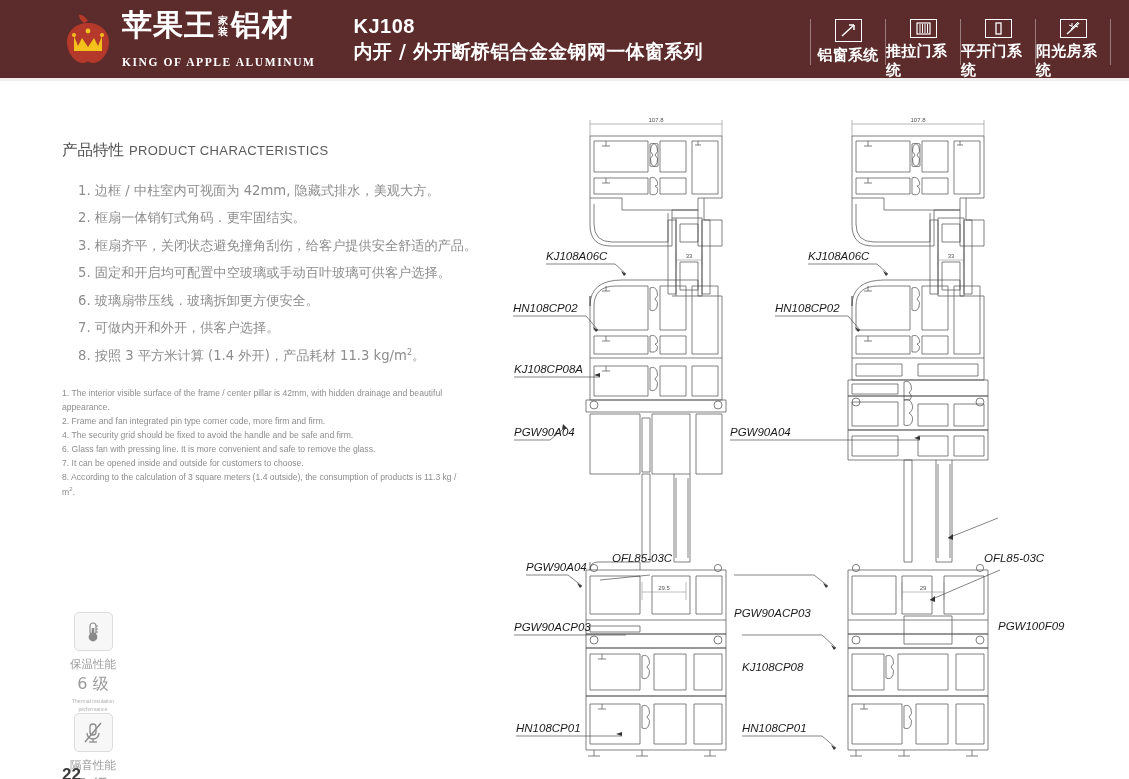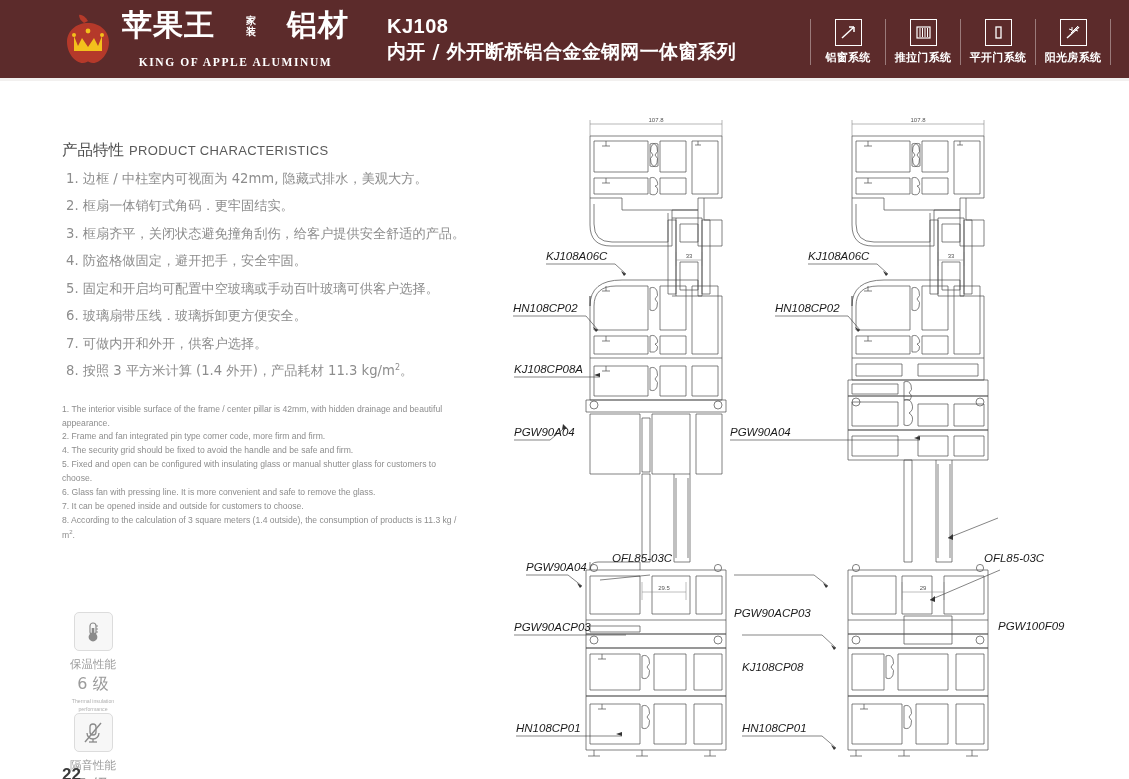--- a/index.html
+++ b/index.html
@@ -18,21 +18,21 @@
   }
   #header-underline{
     position:absolute;left:0;top:78px;width:1129px;height:3px;background:#f2f0ef;
   }
   .logo-block{display:flex;align-items:center;margin-left:62px;}
   .apple{
     position:relative;width:52px;height:50px;margin-right:8px;
   }
   .apple svg{display:block;}
   .logo-text{display:flex;flex-direction:column;line-height:1;}
-  .logo-row{display:flex;align-items:flex-end;gap:28px;}
+  .logo-row{display:flex;align-items:flex-end;}
   .logo-cn{
     color:#ffffff;font-size:30px;font-weight:bold;letter-spacing:1px;
     font-family:"DejaVu Sans",sans-serif;
   }
   .logo-small{
     display:flex;flex-direction:column;color:#ffffff;font-size:10px;
     font-weight:bold;line-height:1.1;margin:0 3px 3px 3px;
     font-family:"DejaVu Sans",sans-serif;
   }
   .logo-en{
@@ -48,30 +48,30 @@
     position:absolute;right:18px;top:19px;display:flex;align-items:stretch;height:46px;
   }
   .nav-sep{width:1px;background:#9a7a7a;margin:0 0;align-self:stretch;}
   .nav-item{
     width:74px;display:flex;flex-direction:column;align-items:center;justify-content:flex-start;
   }
   .nav-ico{
     width:25px;height:25px;border:1.4px solid #ffffff;
     display:flex;align-items:center;justify-content:center;margin-bottom:4px;
   }
-  .nav-label{color:#ffffff;font-size:11px;font-weight:bold;letter-spacing:.3px;
+  .nav-label{color:#ffffff;font-size:15px;font-weight:bold;letter-spacing:.3px;
     font-family:"DejaVu Sans",sans-serif;}
 
   
   #left-col{position:absolute;left:62px;top:140px;width:400px;}
   .sec-title{font-size:15.5px;color:#4d4d4d;margin-bottom:4px;
     font-family:"DejaVu Sans",sans-serif;}
   .sec-title .en{font-size:13px;letter-spacing:.4px;color:#5a5a5a;
     font-family:"Liberation Sans",sans-serif;}
-  .cn-list{list-style:none;margin:4px;padding:0;}
+  .cn-list{list-style:none;margin:16px;padding:0;}
   .cn-list li{
     font-size:13.2px;color:#8d8d8d;line-height:2.08;white-space:nowrap;
     font-family:"DejaVu Sans",sans-serif;
   }
   .cn-list li sup{font-size:8px;vertical-align:super;}
   .en-list{list-style:none;margin:18px 0 0 0;padding:0;}
   .en-list li{
     font-size:8.6px;color:#8d8d8d;line-height:1.62;
     font-family:"Liberation Sans",sans-serif;
   }
@@ -202,32 +202,30 @@
 <div id="left-col">
   <div class="sec-title">
     <span>产品特性</span>
     <span class="en">PRODUCT CHARACTERISTICS</span>
   </div>
 
   <ul class="cn-list">
     <li>1. 边框 / 中柱室内可视面为 42mm, 隐藏式排水，美观大方。</li>
     <li>2. 框扇一体销钉式角码．更牢固结实。</li>
     <li>3. 框扇齐平，关闭状态避免撞角刮伤，给客户提供安全舒适的产品。</li>
-    <li>4. 防盗格做固定，避开把手，安全牢固。</li>
     <li>5. 固定和开启均可配置中空玻璃或手动百叶玻璃可供客户选择。</li>
     <li>6. 玻璃扇带压线．玻璃拆卸更方便安全。</li>
     <li>7. 可做内开和外开，供客户选择。</li>
     <li><span>8. 按照 3 平方米计算 (1.4 外开)，产品耗材 11.3 kg/m</span><sup>2</sup><span>。</span></li>
   </ul>
 
   <ul class="en-list">
     <li>1. The interior visible surface of the frame / center pillar is 42mm, with hidden drainage and beautiful appearance.</li>
     <li>2. Frame and fan integrated pin type corner code, more firm and firm.</li>
     <li>4. The security grid should be fixed to avoid the handle and be safe and firm.</li>
-    <li>5. Fixed and open can be configured with insulating glass or manual shutter glass for customers to choose.</li>
     <li>6. Glass fan with pressing line. It is more convenient and safe to remove the glass.</li>
     <li>7. It can be opened inside and outside for customers to choose.</li>
     <li><span>8. According to the calculation of 3 square meters (1.4 outside), the consumption of products is 11.3 kg / m</span><sup>2</sup><span>.</span></li>
   </ul>
 </div>
 
 <div id="badges">
 
   <div class="badge">
     <span class="badge-ico">

